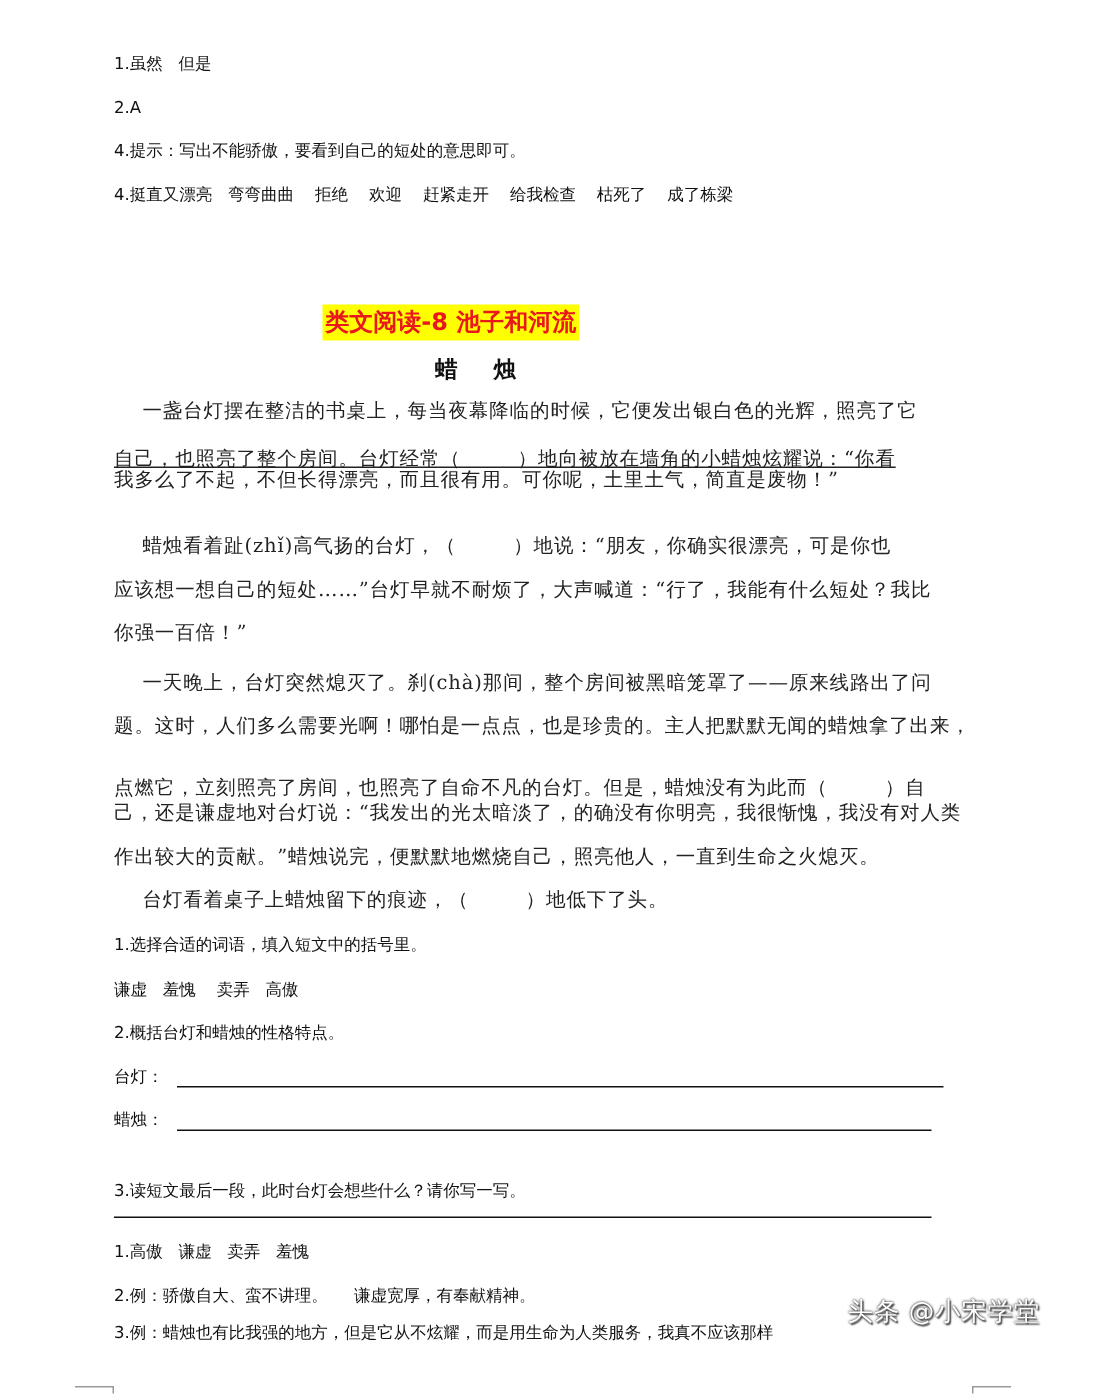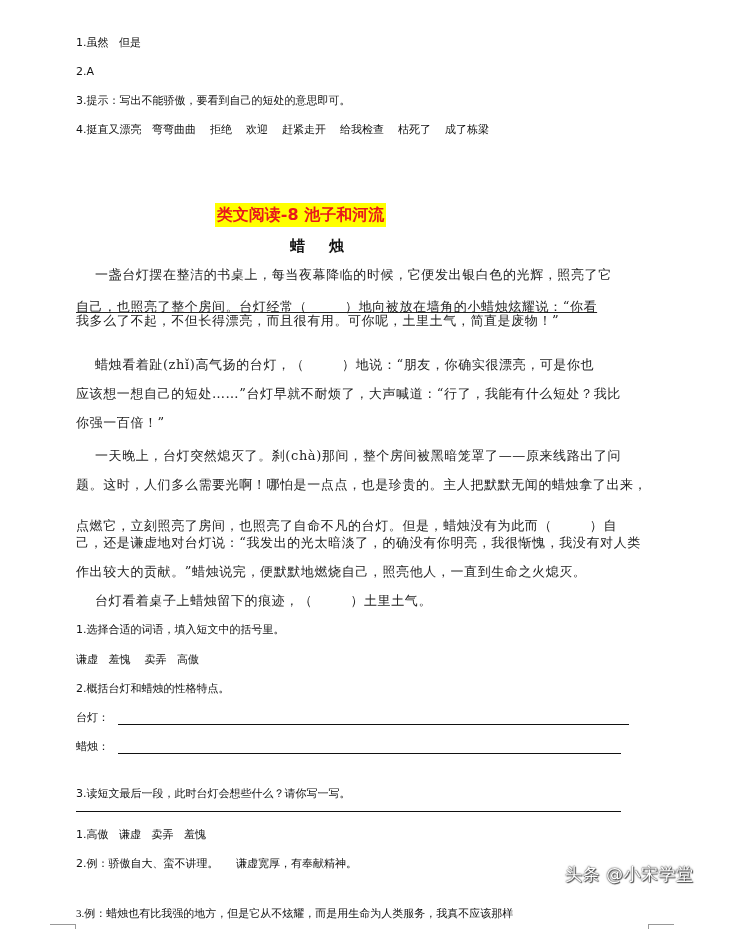--- a/index.html
+++ b/index.html
@@ -82,21 +82,21 @@
       border-top: 1px solid #999;
     }
     .corner-left { left: 50px; top: 924px; border-right: 1px solid #999; }
     .corner-right { left: 648px; top: 924px; border-left: 1px solid #999; }
   </style>
 </head>
 <body>
 
 <div class="line" style="top:34px;">1.虽然   但是</div>
 <div class="line" style="top:63px;">2.A</div>
-<div class="line" style="top:92px;">3.提示：写出不能骄傲，要看到自己的短处的意思即可。</div>
+<div class="line" style="top:92px;">4.提示：写出不能骄傲，要看到自己的短处的意思即可。</div>
 <div class="line" style="top:121px;">4.挺直又漂亮   弯弯曲曲    拒绝    欢迎    赶紧走开    给我检查    枯死了    成了栋梁</div>
 
 <div class="title-wrap">
   <span class="title">类文阅读-8 池子和河流</span>
 </div>
 <div class="subtitle-wrap">
   <span class="subtitle">蜡烛</span>
 </div>
 
 <div>
@@ -104,36 +104,36 @@
   <div class="line serif" style="top:298px;text-decoration:underline;">自己，也照亮了整个房间。台灯经常（        ）地向被放在墙角的小蜡烛炫耀说：“你看</div>
   <div class="line serif" style="top:312px;">我多么了不起，不但长得漂亮，而且很有用。可你呢，土里土气，简直是废物！”</div>
   <div class="line serif" style="top:356px;">    蜡烛看着趾(zhǐ)高气扬的台灯，（        ）地说：“朋友，你确实很漂亮，可是你也</div>
   <div class="line serif" style="top:385px;">应该想一想自己的短处……”台灯早就不耐烦了，大声喊道：“行了，我能有什么短处？我比</div>
   <div class="line serif" style="top:414px;">你强一百倍！”</div>
   <div class="line serif" style="top:447px;">    一天晚上，台灯突然熄灭了。刹(chà)那间，整个房间被黑暗笼罩了——原来线路出了问</div>
   <div class="line serif" style="top:476px;">题。这时，人们多么需要光啊！哪怕是一点点，也是珍贵的。主人把默默无闻的蜡烛拿了出来，</div>
   <div class="line serif" style="top:505px;margin-top:12px;">点燃它，立刻照亮了房间，也照亮了自命不凡的台灯。但是，蜡烛没有为此而（        ）自</div>
   <div class="line serif" style="top:534px;">己，还是谦虚地对台灯说：“我发出的光太暗淡了，的确没有你明亮，我很惭愧，我没有对人类</div>
   <div class="line serif" style="top:563px;">作出较大的贡献。”蜡烛说完，便默默地燃烧自己，照亮他人，一直到生命之火熄灭。</div>
-  <div class="line serif" style="top:592px;">    台灯看着桌子上蜡烛留下的痕迹，（        ）土里土气。</div>
+  <div class="line serif" style="top:592px;">    台灯看着桌子上蜡烛留下的痕迹，（        ）地低下了头。</div>
 </div>
 
 <div class="line" style="top:621px;">1.选择合适的词语，填入短文中的括号里。</div>
 <div class="line" style="top:651px;">谦虚   羞愧    卖弄   高傲</div>
 <div class="line" style="top:680px;">2.概括台灯和蜡烛的性格特点。</div>
 
 <div class="line" style="top:709px;">台灯：</div>
 <div class="blank-line" style="left:118px; top:724px; width:511px;"></div>
 
 <div class="line" style="top:738px;">蜡烛：</div>
 <div class="blank-line" style="left:118px; top:753px; width:503px;"></div>
 
 <div class="line" style="top:767px;margin-top:18px;">3.读短文最后一段，此时台灯会想些什么？请你写一写。</div>
 <div class="blank-line" style="left:76px; top:811px; width:545px;"></div>
 
 <div class="line" style="top:826px;">1.高傲   谦虚   卖弄   羞愧</div>
 <div class="line" style="top:855px;">2.例：骄傲自大、蛮不讲理。     谦虚宽厚，有奉献精神。</div>
-<div class="line" style="top:904px;font-family:Liberation Serif, serif;">3.例：蜡烛也有比我强的地方，但是它从不炫耀，而是用生命为人类服务，我真不应该那样</div>
+<div class="line" style="top:880px;">3.例：蜡烛也有比我强的地方，但是它从不炫耀，而是用生命为人类服务，我真不应该那样</div>
 
 <div class="watermark">头条 @小宋学堂</div>
 
 <div class="corner corner-left"></div>
 <div class="corner corner-right"></div>
 
 </body></html>

